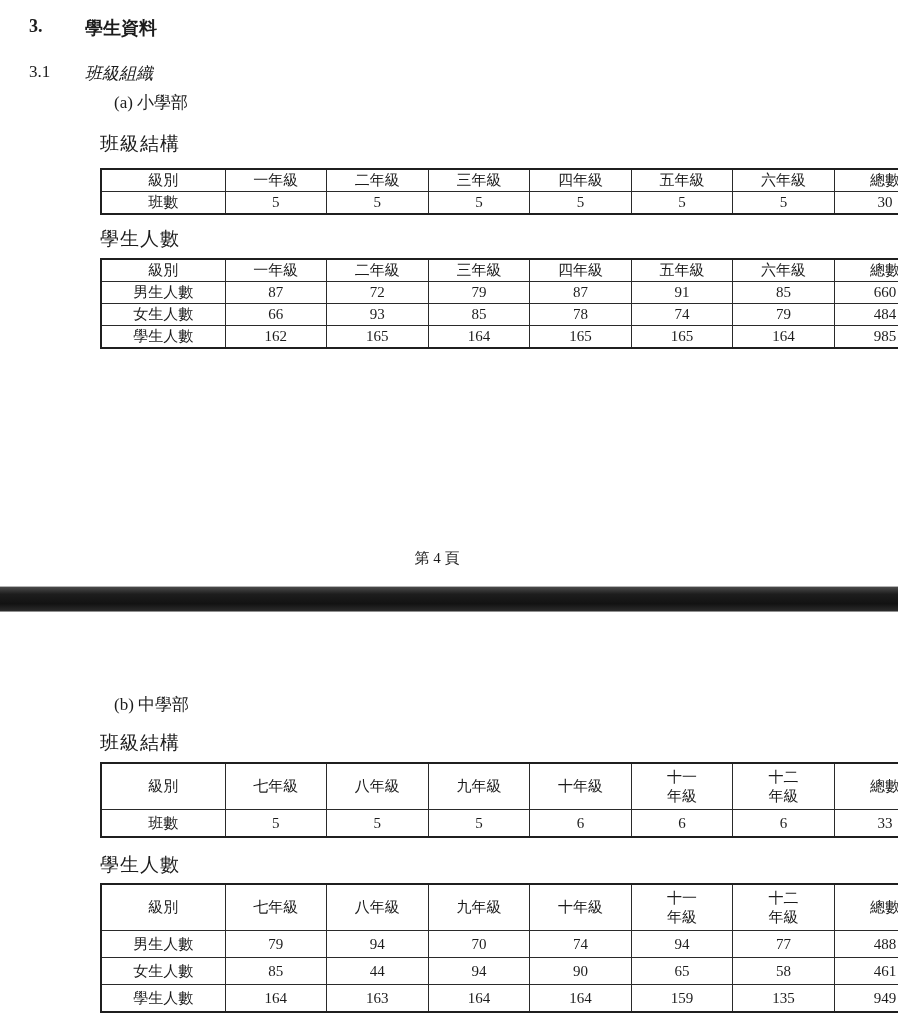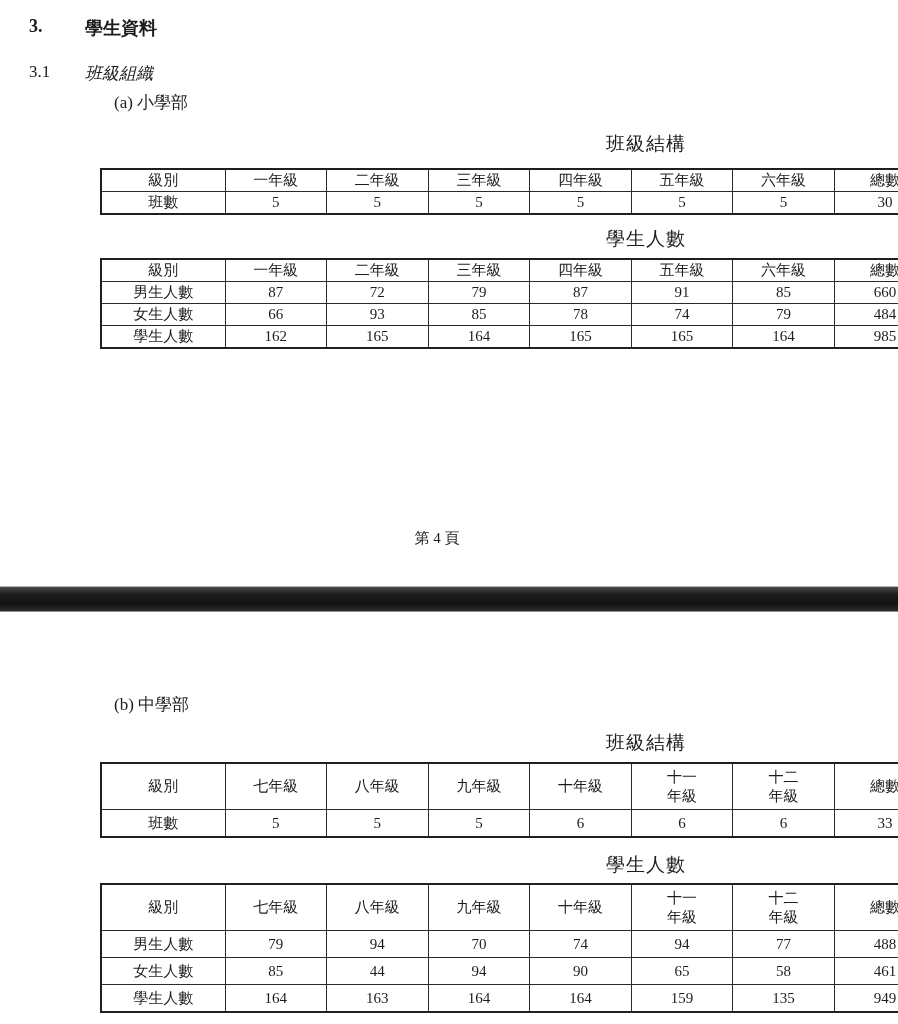--- a/index.html
+++ b/index.html
@@ -5,34 +5,34 @@
   html,body{margin:0;padding:0;background:#ffffff;}
   .canvas{
     position:relative;width:898px;height:1024px;background:#ffffff;
     font-family:"Liberation Serif","DejaVu Serif",serif;color:#1c1c1c;overflow:hidden;
   }
   .h-line{position:absolute;left:0;width:100%;height:24px;}
   .h-num{position:absolute;left:29px;top:0;font-size:18px;}
   .h-txt{position:absolute;left:85px;top:0;font-size:18px;}
   .bold{font-weight:bold;}
   .sec-label{position:absolute;left:93px;font-size:17px;margin-left:21px;}
-  .tbl-title{position:absolute;left:100px;width:586px;text-align:right;font-size:19px;letter-spacing:1px;}
+  .tbl-title{position:absolute;left:100px;width:586px;text-align:left;font-size:19px;letter-spacing:1px;}
   .doc-table{
     position:absolute;left:100px;width:837px;border-collapse:collapse;table-layout:fixed;
     border:2px solid #1f1f1f;font-size:15px;background:#fff;
   }
   .doc-table th,.doc-table td{
     border:1px solid #2a2a2a;text-align:center;vertical-align:middle;
     padding:0 2px;font-weight:normal;white-space:pre-line;line-height:1.25;
   }
   .p1 th,.p1 td{height:21px;}
   .p2 th{height:45px;}
   .p2 td{height:26px;}
   col.col-label{width:124px;}
-  .page-footer{position:absolute;left:0;width:874px;text-align:center;font-size:15px;}
+  .page-footer{position:absolute;left:0;width:874px;text-align:center;font-size:15px;margin-top:20px;}
   .page-separator{
     position:absolute;left:0;top:586px;width:898px;height:26px;
     background:linear-gradient(180deg,#4a4a4a 0%,#1d1d1d 30%,#121212 70%,#2b2b2b 100%);
     border-top:1px solid #b5b5b5;border-bottom:1px solid #8f8f8f;box-sizing:border-box;
   }
 </style>
 </head>
 <body>
 
 <div class="canvas">

